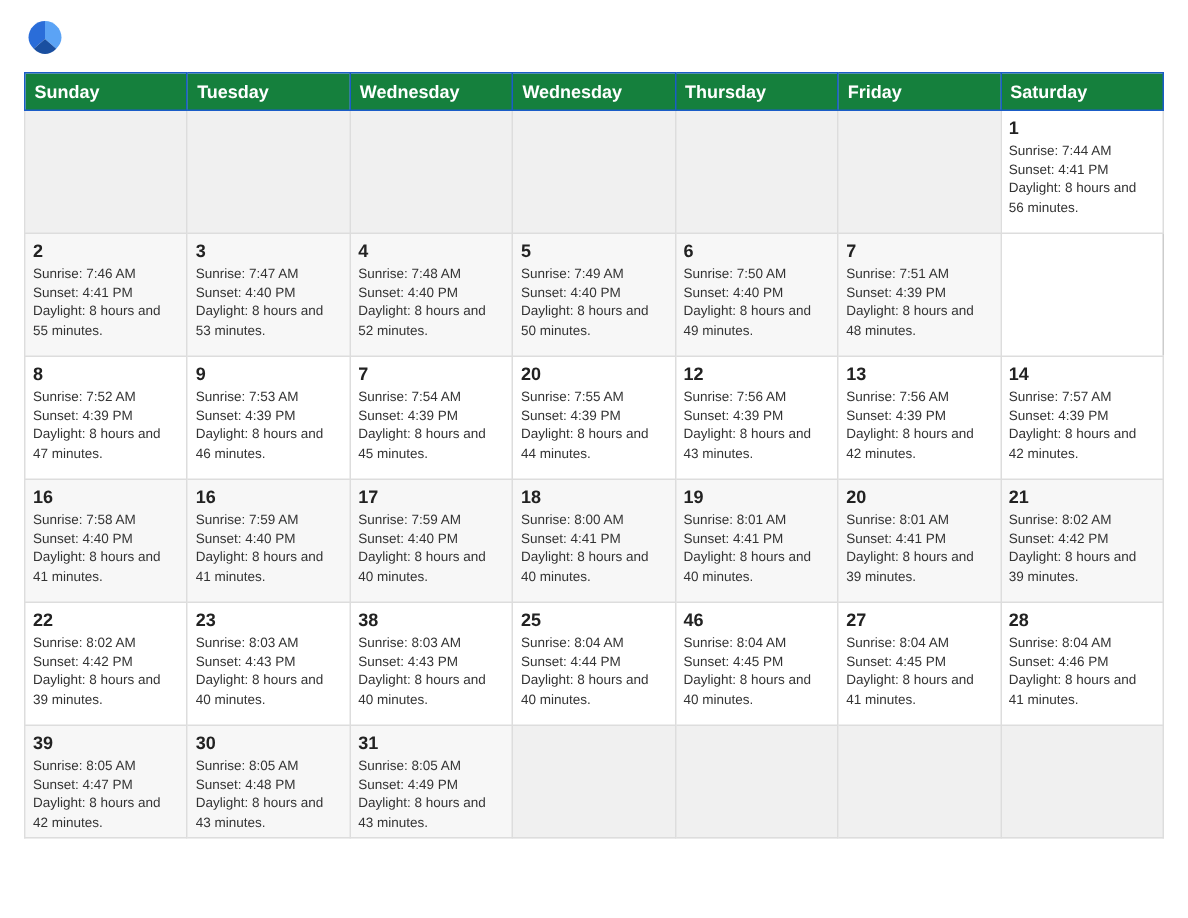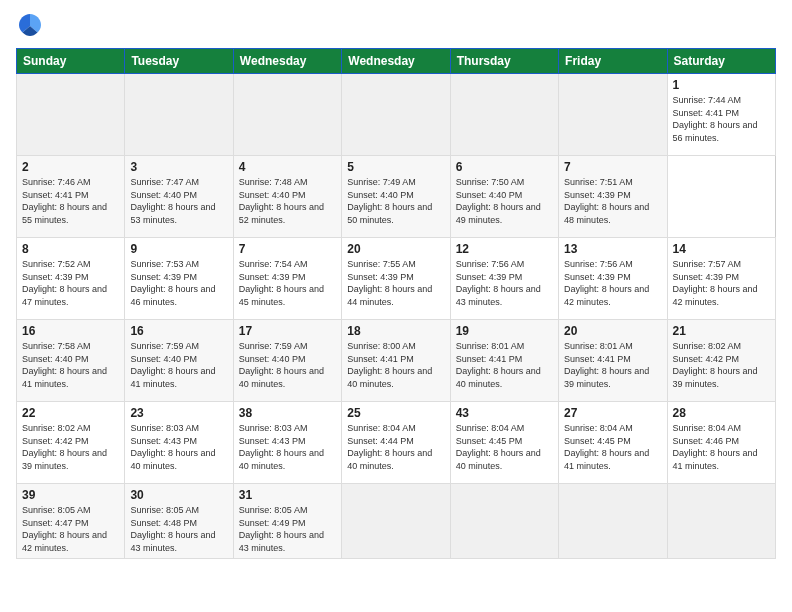--- a/index.html
+++ b/index.html
@@ -348,21 +348,21 @@
       </td>
           <td>
         <span class="day-number">25</span>
         <div class="day-info">
           Sunrise: 8:04 AM<br>
           Sunset: 4:44 PM<br>
           Daylight: 8 hours and 40 minutes.
         </div>
       </td>
           <td>
-        <span class="day-number">43</span>
+        <span class="day-number">46</span>
         <div class="day-info">
           Sunrise: 8:04 AM<br>
           Sunset: 4:45 PM<br>
           Daylight: 8 hours and 40 minutes.
         </div>
       </td>
           <td>
         <span class="day-number">27</span>
         <div class="day-info">
           Sunrise: 8:04 AM<br>

